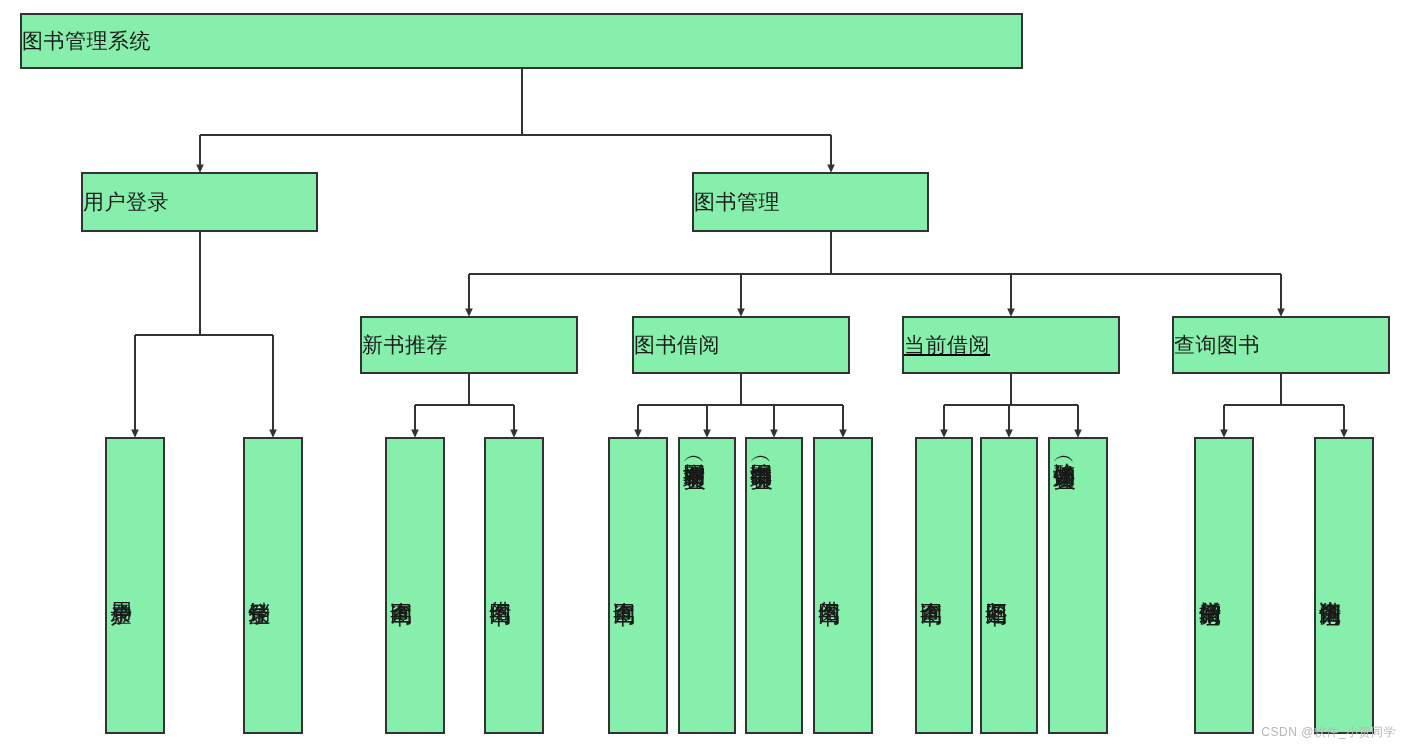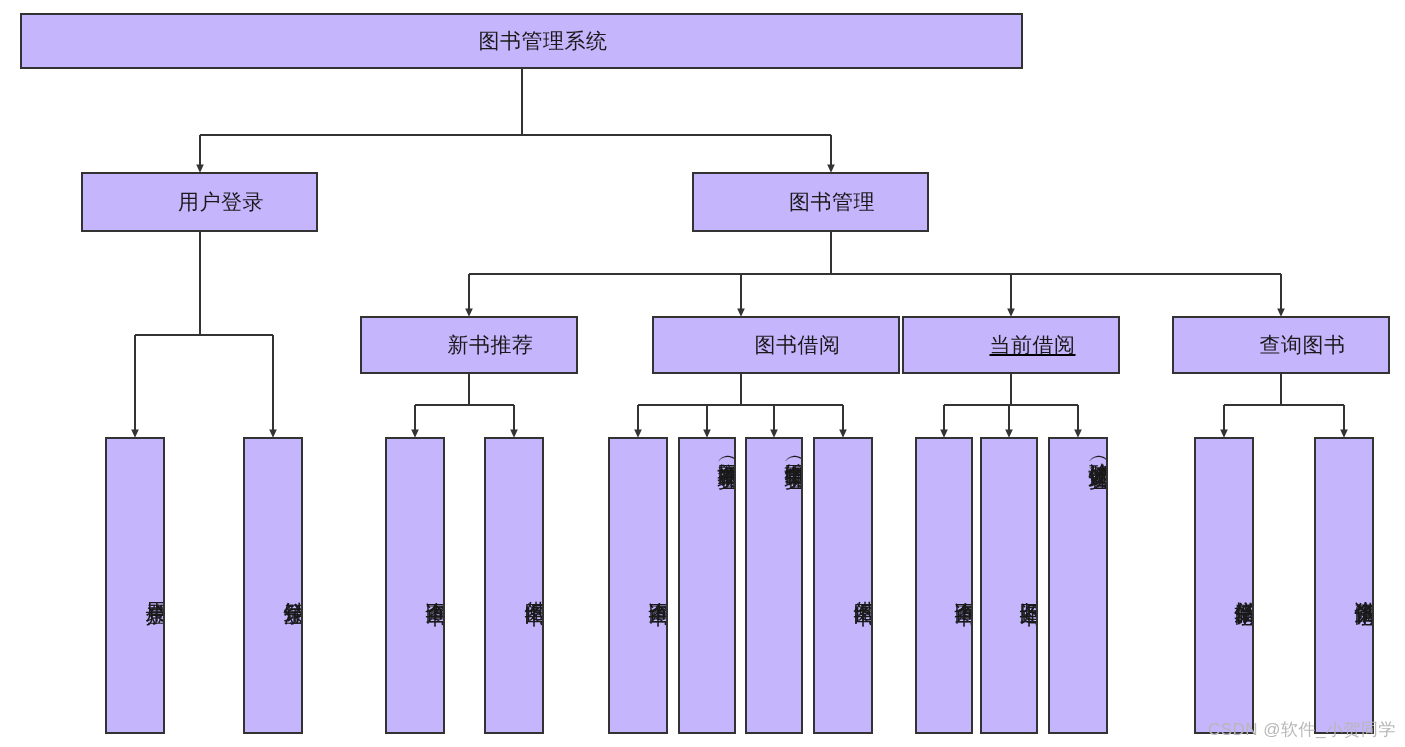--- a/index.html
+++ b/index.html
@@ -21,27 +21,25 @@
   #diagram-svg {
     position: absolute;
     left: 0;
     top: 0;
     width: 1405px;
     height: 747px;
   }
   .node-box {
     position: absolute;
     box-sizing: border-box;
-    background: #c4b5fd;
+    background: #86efac;
     border: 2px solid #333333;
     display: flex;
     align-items: center;
-    justify-content: center;
     overflow: hidden;
-    padding-left: 43px;
   }
   .node-label-h {
     font-size: 21px;
     color: #1a1a1a;
     line-height: 1.1;
     white-space: nowrap;
     letter-spacing: 0.5px;
   }
   .node-label-v {
     writing-mode: vertical-rl;
@@ -56,21 +54,21 @@
     align-items: center;
   }
   .leaf-box.align-top {
     align-items: flex-start;
     padding-top: 6px;
   }
   #watermark {
     position: absolute;
     right: 9px;
     bottom: 6px;
-    font-size: 17px;
+    font-size: 12px;
     color: #b7b7b7;
     white-space: nowrap;
     letter-spacing: 0.5px;
     pointer-events: none;
   }
 </style>
 </head>
 <body>
 
 <div id="diagram-root">
@@ -124,21 +122,21 @@
       </div>
       <div class="node-box" style="left: 81px; top: 172px; width: 237px; height: 60px; border-color: rgb(51, 51, 51);">
         <span class="node-label-h" style="color: rgb(26, 26, 26);">用户登录</span>
       </div>
       <div class="node-box" style="left: 692px; top: 172px; width: 237px; height: 60px; border-color: rgb(51, 51, 51);">
         <span class="node-label-h" style="color: rgb(26, 26, 26);">图书管理</span>
       </div>
       <div class="node-box" style="left: 360px; top: 316px; width: 218px; height: 58px; border-color: rgb(51, 51, 51);">
         <span class="node-label-h" style="color: rgb(26, 26, 26);">新书推荐</span>
       </div>
-      <div class="node-box" style="left: 652px; top: 316px; width: 248px; height: 58px; border-color: rgb(51, 51, 51);">
+      <div class="node-box" style="left: 632px; top: 316px; width: 218px; height: 58px; border-color: rgb(51, 51, 51);">
         <span class="node-label-h" style="color: rgb(26, 26, 26);">图书借阅</span>
       </div>
       <div class="node-box" style="left: 902px; top: 316px; width: 218px; height: 58px; border-color: rgb(51, 51, 51); text-decoration: underline;">
         <span class="node-label-h" style="color: rgb(26, 26, 26);">当前借阅</span>
       </div>
       <div class="node-box" style="left: 1172px; top: 316px; width: 218px; height: 58px; border-color: rgb(51, 51, 51);">
         <span class="node-label-h" style="color: rgb(26, 26, 26);">查询图书</span>
       </div>
       <div class="node-box leaf-box" style="left: 105px; top: 437px; width: 60px; height: 297px; border-color: rgb(51, 51, 51);">
         <span class="node-label-v" style="color: rgb(26, 26, 26);">用户登录</span>

